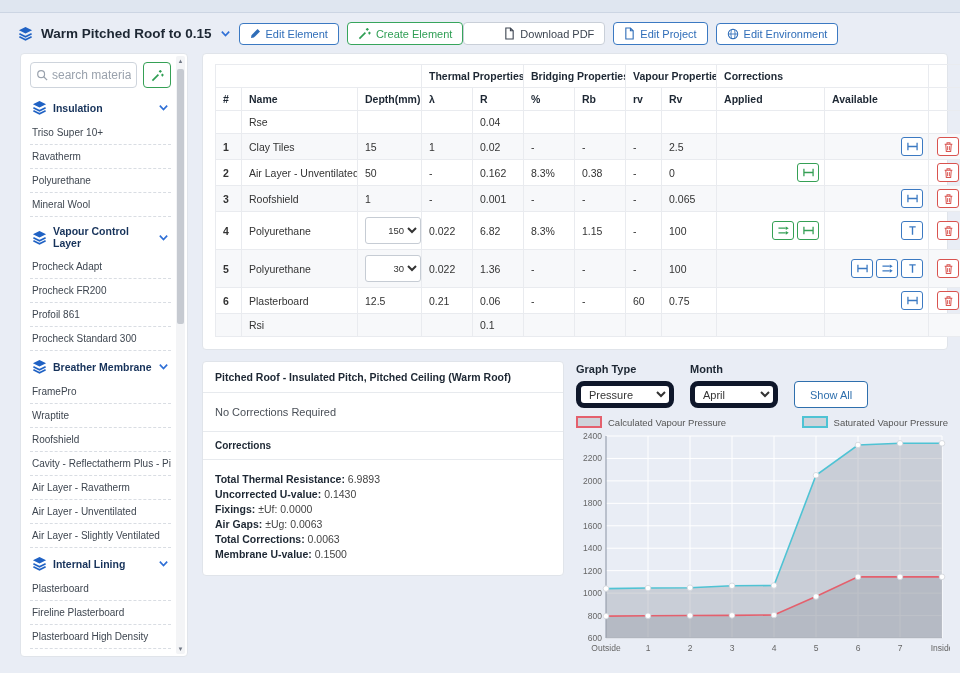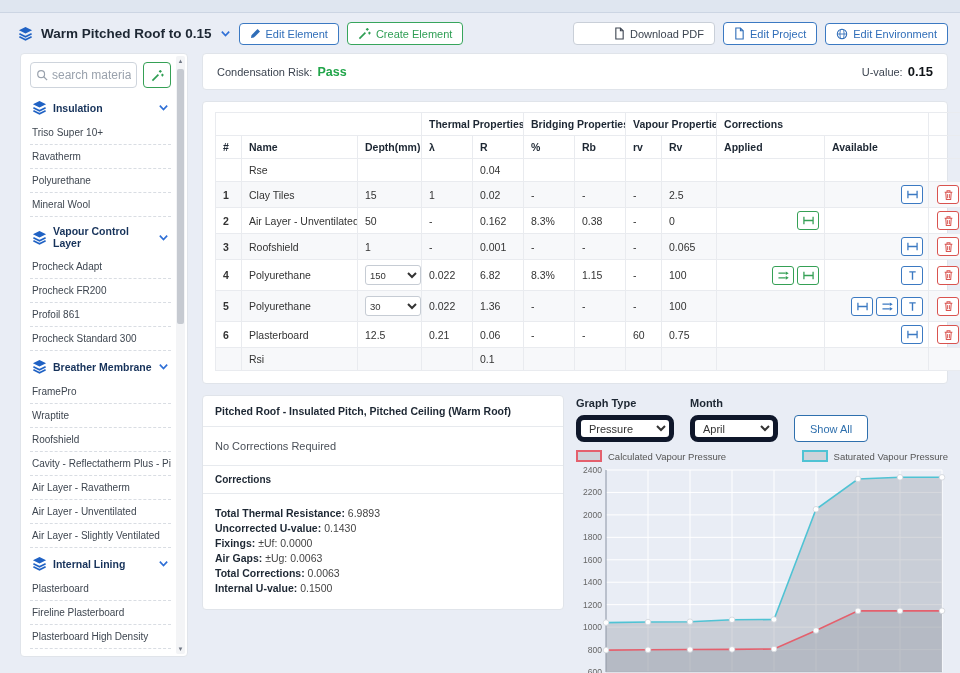--- a/index.html
+++ b/index.html
@@ -2,21 +2,21 @@
 <html><head>
 <meta charset="utf-8">
 <style>
   * { margin:0; padding:0; box-sizing:border-box; }
   html,body { width:960px; height:673px; overflow:hidden; }
   body { font-family:"Liberation Sans","DejaVu Sans",sans-serif; background:#e9edf5; color:#333; }
   .page { position:relative; width:960px; height:673px; }
   .topstrip { height:13px; background:#dfe6f0; border-bottom:1px solid #ccd5e3; }
 
   
-  .appbar { display:flex; justify-content:space-between; align-items:center; padding:9px 12px 8px 18px; }
+  .appbar { display:flex; align-items:center; padding:9px 12px 8px 18px; }
   .appbar-left, .appbar-right { display:flex; align-items:center; gap:8px; }
   .app-title { font-weight:bold; font-size:13.5px; color:#1d2733; cursor:pointer; }
   .btn { display:inline-flex; align-items:center; gap:5px; background:#fff; border-radius:4px; font-size:11px; padding:4px 10px; cursor:pointer; font-family:inherit; }
   .btn.blue  { border:1px solid #3b79c2; color:#2f6db8; }
   .btn.green { border:1px solid #37a55c; color:#2f9e54; }
   .btn.gray  { border:1px solid #c9cfd8; color:#3c4450;padding-left:40px; }
   .ic { display:inline-flex; align-items:center; justify-content:center; line-height:0; }
   .chev-blue { color:#2f6fd6; }
 
   
@@ -48,21 +48,21 @@
   .tablecard { padding:10px 12px 12px; }
   table { width:100%; border-collapse:collapse; table-layout:fixed; font-size:10.5px; }
   th, td { border:1px solid #e9ebef; padding:5px 7px; text-align:left; vertical-align:middle; white-space:nowrap; overflow:hidden; }
   thead th { font-weight:bold; color:#1d2733; }
   tbody tr.stripe { background:#f7f8fa; }
   td.icons { text-align:right; padding:3px 5px; }
   .icbtn { display:inline-flex; align-items:center; justify-content:center; width:22px; height:19px; border-radius:3px; background:#fff; margin-left:3px; cursor:pointer; padding:0; }
   .icbtn.blue  { border:1px solid #3b79c2; color:#3b79c2; }
   .icbtn.green { border:1px solid #35a055; color:#35a055; }
   .icbtn.red   { border:1px solid #d9534f; color:#d9534f; }
-  .depth-sel { font-size:9.5px; border:1px solid #c6ccd4; border-radius:3px; background:#fff; color:#333; width:56px; height:20px; font-family:inherit; }
+  .depth-sel { font-size:9.5px; border:1px solid #c6ccd4; border-radius:3px; background:#fff; color:#333; width:56px; height:27px; font-family:inherit;text-align:right; }
 
   
   .bottom { display:flex; gap:12px; align-items:flex-start; }
   .summary { width:362px; font-size:10.5px; }
   .summary-title { font-weight:bold; font-size:10.5px; color:#1d2733; padding:9px 12px; border-bottom:1px solid #e7eaee; }
   .summary-nocorr { padding:13px 12px; color:#4a5058; font-size:11px; border-bottom:1px solid #e7eaee; }
   .summary-corr { padding:8px 12px; font-weight:bold; font-size:10px; color:#1d2733; border-bottom:1px solid #e7eaee; }
   .summary-lines { padding:10px 12px 12px; }
   .sline { margin:3px 0; font-size:10.5px; color:#444; }
   .sline b { color:#1d2733; }
@@ -249,28 +249,20 @@
           <div class="sb-item">Plasterboard High Density</div>
         </div>
       <div class="sb-scroll">
         <div class="sb-up">▲</div>
         <div class="sb-thumb"></div>
         <div class="sb-down">▼</div>
       </div>
     </aside>
 
     <main class="main">
-      <div class="card statusbar">
-        <div>
-          <span>Condensation Risk:</span><span class="pass">Pass</span>
-        </div>
-        <div>
-          <span>U-value:</span><span class="uval">0.15</span>
-        </div>
-      </div>
 
       <div class="card tablecard">
         <table>
           <colgroup>
             <col style="width:26px">
               <col style="width:116px">
               <col style="width:64px">
             <col style="width:51px">
               <col style="width:51px">
               <col style="width:51px">
@@ -530,21 +522,21 @@
         <div class="card summary">
           <div class="summary-title">Pitched Roof - Insulated Pitch, Pitched Ceiling (Warm Roof)</div>
           <div class="summary-nocorr">No Corrections Required</div>
           <div class="summary-corr">Corrections</div>
           <div class="summary-lines" id="summary-lines">
               <div class="sline"><b>Total Thermal Resistance:</b> <span>6.9893</span></div>
               <div class="sline"><b>Uncorrected U-value:</b> <span>0.1430</span></div>
               <div class="sline"><b>Fixings:</b> <span>±Uf: 0.0000</span></div>
               <div class="sline"><b>Air Gaps:</b> <span>±Ug: 0.0063</span></div>
               <div class="sline"><b>Total Corrections:</b> <span>0.0063</span></div>
-              <div class="sline"><b>Internal U-value:</b> <span>0.1500</span></div>
+              <div class="sline"><b>Membrane U-value:</b> <span>0.1500</span></div>
             </div>
         </div>
 
         <div class="graphpanel">
           <div class="controls">
             <div class="ctl">
               <label>Graph Type</label>
               <select>
                 <option>Pressure</option>
               </select>

